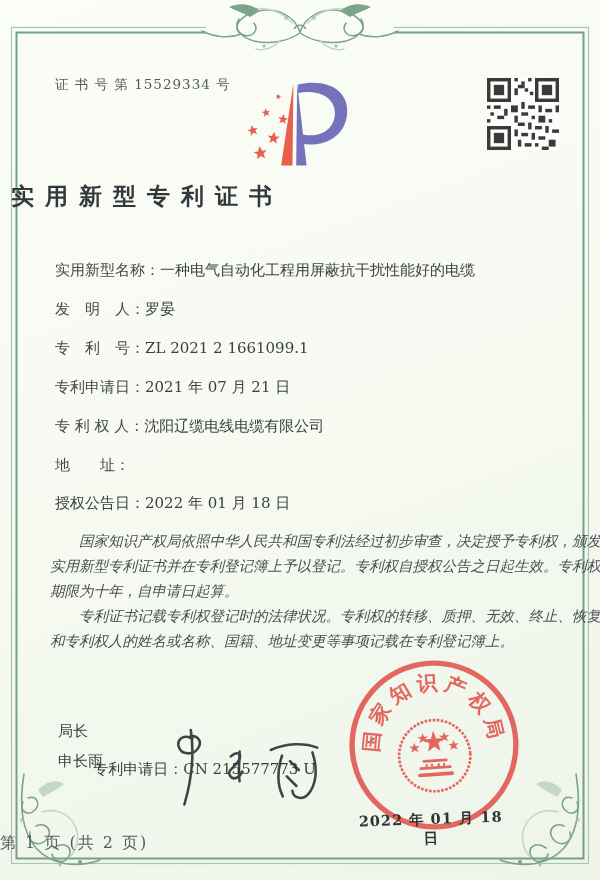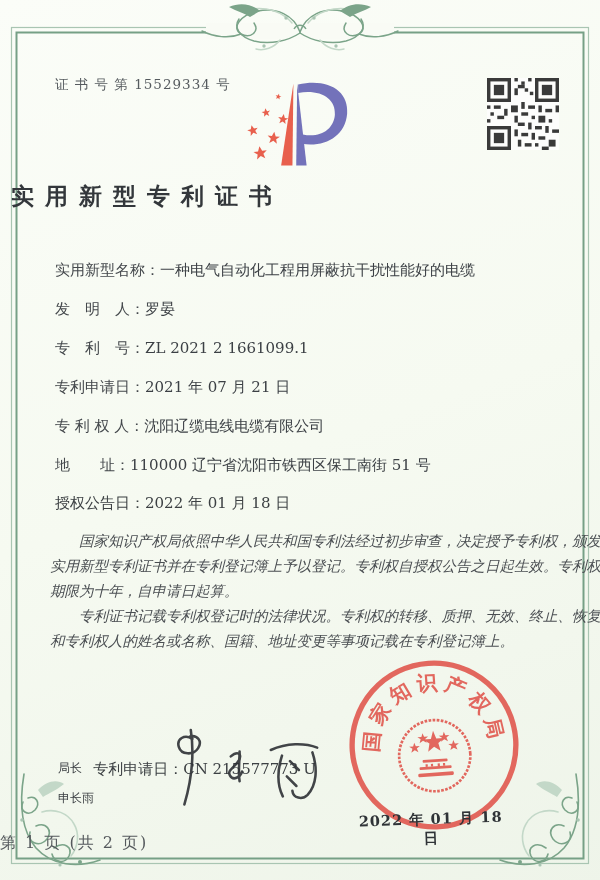--- a/index.html
+++ b/index.html
@@ -17,21 +17,21 @@
     font-size:23px;letter-spacing:11px;font-weight:700;color:#33373b;text-indent:11px;}
   .fields{position:absolute;left:55px;top:260px;right:38px;font-size:15px;}
   .row{display:flex;margin-bottom:19px;line-height:20px;white-space:pre;align-items:flex-end;}
   .row .lbl{flex:0 0 auto;color:#44484c;}
   .row .val{color:#3c4045;}
   .grant-row{display:flex;white-space:pre;flex-direction:column;}
   .grant-first{flex:0 0 248px;display:flex;}
   .paras{position:absolute;left:50px;top:529px;right:40px;font-size:14.5px;line-height:25px;
     color:#4a4e52;font-style:italic;}
   .paras p{margin:0;text-indent:2em;}
-  .sig-block{position:absolute;left:58px;top:753px;font-size:12px;line-height:30px;color:#3a3e42;}
+  .sig-block{position:absolute;left:58px;top:716px;font-size:15px;line-height:30px;color:#3a3e42;}
   .sig-svg{position:absolute;left:162px;top:724px;}
   .seal{position:absolute;left:345px;top:656px;transform:rotate(-4deg);}
   .seal-date{position:absolute;left:356px;top:810px;width:150px;text-align:center;
     font-size:14.5px;color:#2f3337;letter-spacing:1px;transform:rotate(-2deg);font-weight:600;}
   .footer{position:absolute;left:0;top:833px;width:100%;text-align:left;font-size:16px;color:#55595d;letter-spacing:2px;}
 </style>
 </head>
 <body>
 
 <div class="page">
@@ -167,21 +167,21 @@
     <div class="row">
       <span class="lbl">专　利　号：</span><span class="val">ZL 2021 2 1661099.1</span>
     </div>
     <div class="row">
       <span class="lbl">专利申请日：</span><span class="val">2021 年 07 月 21 日</span>
     </div>
     <div class="row">
       <span class="lbl">专 利 权 人：</span><span class="val">沈阳辽缆电线电缆有限公司</span>
     </div>
     <div class="row">
-      <span class="lbl">地　　址：</span><span class="val">110000 辽宁省沈阳市铁西区保工南街 51 号</span>
+      <span class="lbl">地　　址：</span>
     </div>
     <div class="grant-row">
       <span class="grant-first">
         <span class="lbl">授权公告日：</span><span class="val">2022 年 01 月 18 日</span>
       </span>
       <span>
         <span class="lbl">专利申请日：</span><span class="val">CN 215577773 U</span>
       </span>
     </div>
   </div>

